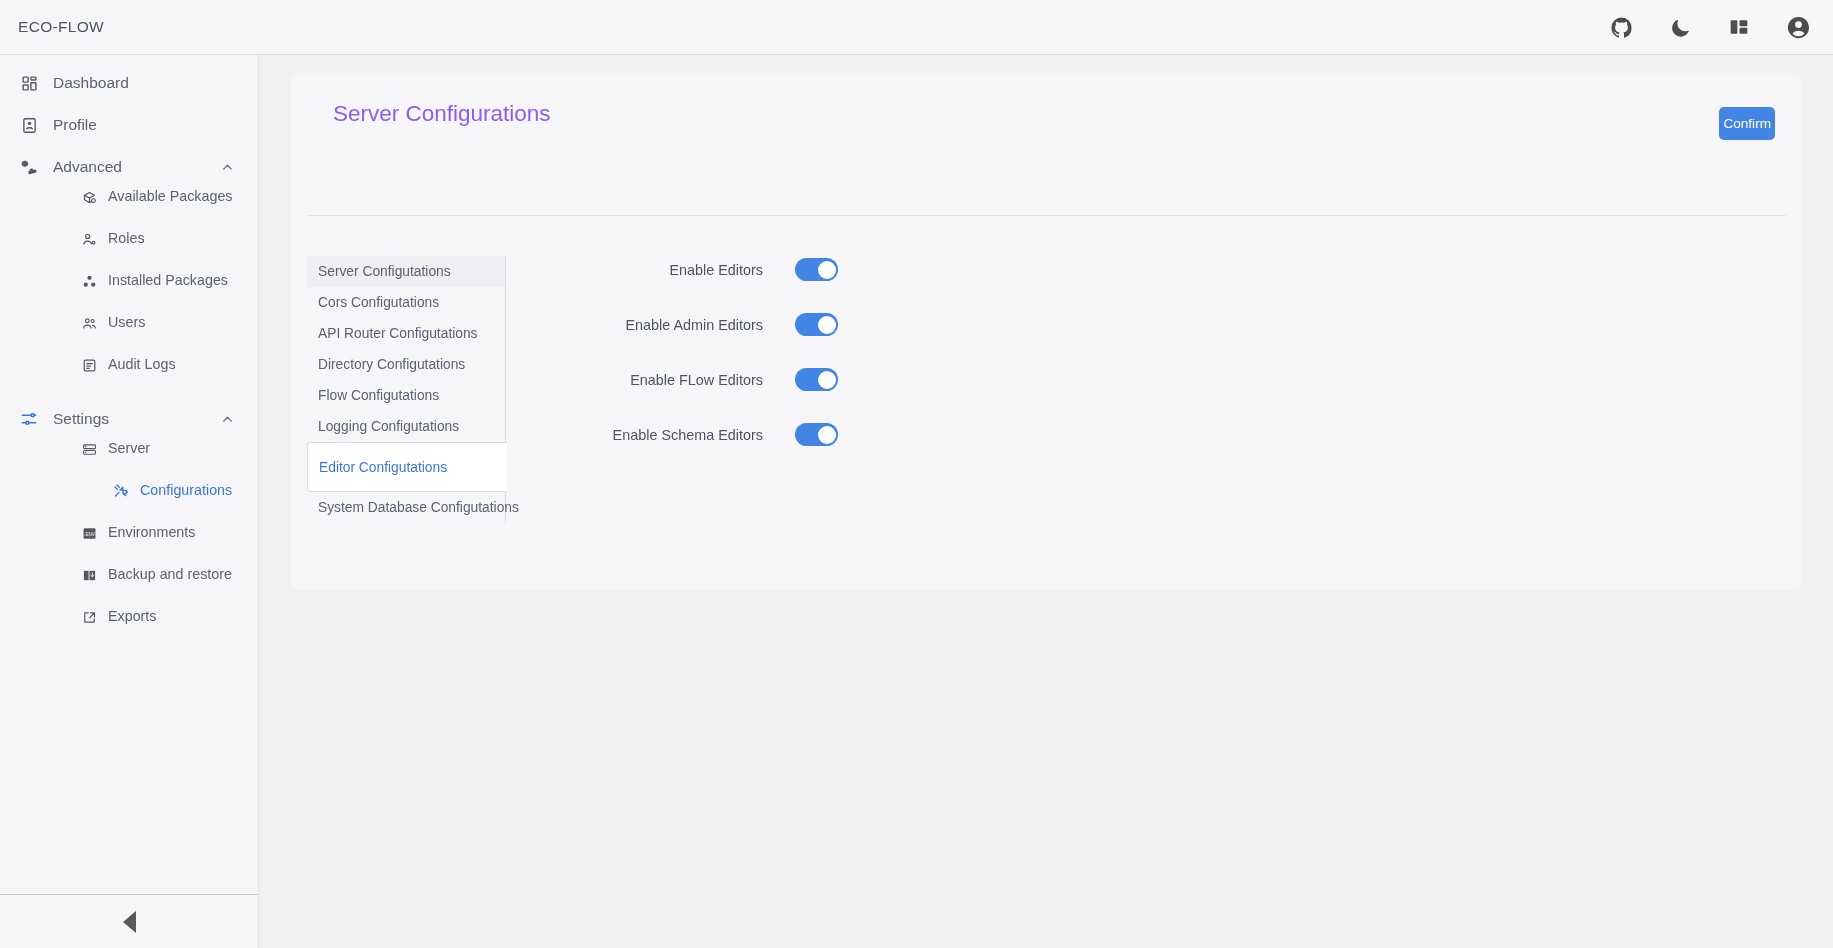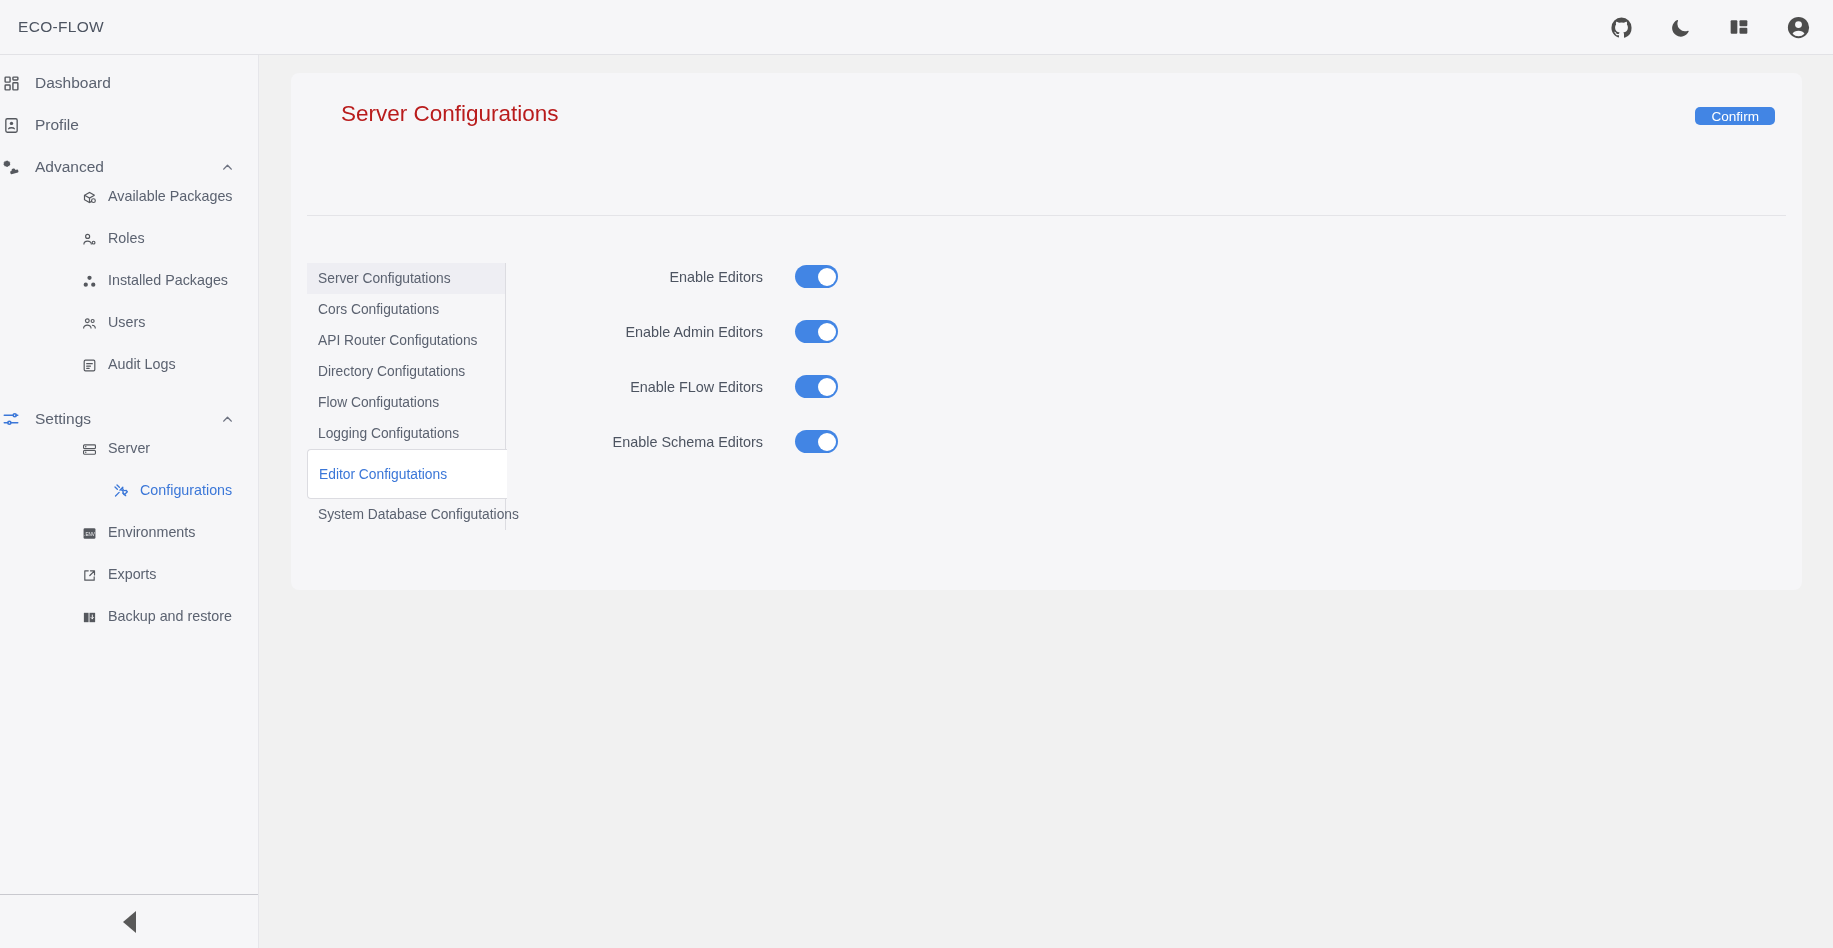--- a/index.html
+++ b/index.html
@@ -45,20 +45,21 @@
     width: 259px; height: 893px;
     background: #f6f6f8;
     border-right: 1px solid #e6e6ea;
     z-index: 10;
   }
   .nav { padding-top: 7px; }
   .nav-item {
     position: relative;
     display: flex; align-items: center;
     height: 42px;
+    padding-left: 18px;
     cursor: pointer;
     color: #5b6270;
     font-size: 15.5px;
   }
   .nav-item .nicon {
     width: 22px; height: 22px;
     margin-right: 13px;
     display: flex; align-items: center; justify-content: center;
     flex: 0 0 22px;
     color: #55585e;
@@ -124,47 +125,47 @@
   }
 
   .card-head {
     position: relative;
     height: 82px;
     display: flex; align-items: center;
     padding: 0 0 0 42px;
   }
   .page-title {
     font-size: 22.5px;
-    color: #b91c1c;
+    color: #8b5cf6;
     font-weight: normal;
-    margin: 8px;
+    margin: 0;
   }
   .confirm-btn {
     position: absolute;
     right: 27px; top: 34px;
     background: #4285e4;
     color: #fff;
     border: none;
     border-radius: 5px;
     font-size: 13.6px;
     font-family: "Liberation Sans", sans-serif;
-    padding: 0 16px;
-    height: 18px;
+    padding: 0 4px;
+    height: 33px;
     cursor: pointer;
   }
   .card-divider {
     position: absolute;
     left: 16px; top: 142px;
     width: 1479px; height: 1px;
     background: #e4e4e8;
   }
 
   .card-body {
     position: absolute;
-    left: 0; top: 142px;
+    left: 0; top: 135px;
     width: 1511px;
     display: flex;
   }
 
   
   .tablist {
     margin-left: 16px;
     margin-top: 48px;
     width: 199px;
     border-right: 1px solid #dcdce1;
@@ -399,37 +400,37 @@
         <svg width="15" height="15" viewBox="0 0 24 24">
           <rect x="2.5" y="3.5" width="19" height="17" rx="2" fill="currentColor"></rect>
           <text x="12" y="16.4" font-size="7.4" fill="#f6f6f8" text-anchor="middle" font-family="Liberation Sans, sans-serif">.ENV</text>
         </svg>
       </span>
       <span>Environments</span>
     </div>
 
     <div class="nav-sub">
       <span class="nicon">
-        <svg width="15" height="15" viewBox="0 0 24 24" fill="none" stroke="currentColor" stroke-width="1.9" stroke-linecap="round" stroke-linejoin="round">
-          <path d="M10 4.5H4.5v15h15V14"></path>
-          <path d="M13.5 4.5H20V11M20 4.5l-7.5 7.5"></path>
-        </svg>
-      </span>
-      <span>Exports</span>
-    </div>
-
-    <div class="nav-sub">
-      <span class="nicon">
         <svg width="15" height="15" viewBox="0 0 24 24" fill="currentColor">
           <path d="M3 4.5h7.5v15H3z"></path>
           <path d="M12 4.5h9v15h-9z"></path>
           <path d="M16.5 8v6m0 0l-2-2m2 2l2-2" stroke="#f6f6f8" stroke-width="1.5" fill="none" stroke-linecap="round"></path>
         </svg>
       </span>
       <span>Backup and restore</span>
+    </div>
+
+    <div class="nav-sub">
+      <span class="nicon">
+        <svg width="15" height="15" viewBox="0 0 24 24" fill="none" stroke="currentColor" stroke-width="1.9" stroke-linecap="round" stroke-linejoin="round">
+          <path d="M10 4.5H4.5v15h15V14"></path>
+          <path d="M13.5 4.5H20V11M20 4.5l-7.5 7.5"></path>
+        </svg>
+      </span>
+      <span>Exports</span>
     </div>
 
   </div>
 
   <div class="sidebar-footer-divider"></div>
   <div class="collapse-handle">
     <span class="tri"></span>
   </div>
 </div>
 

